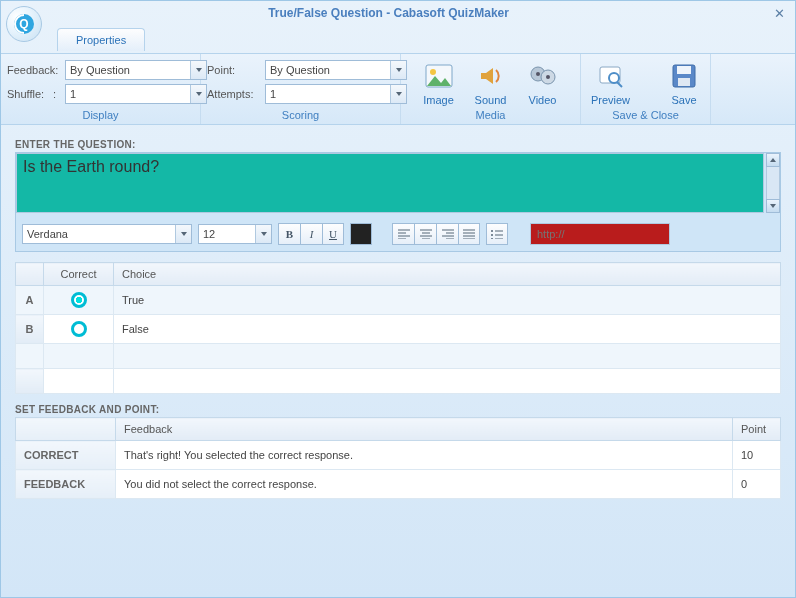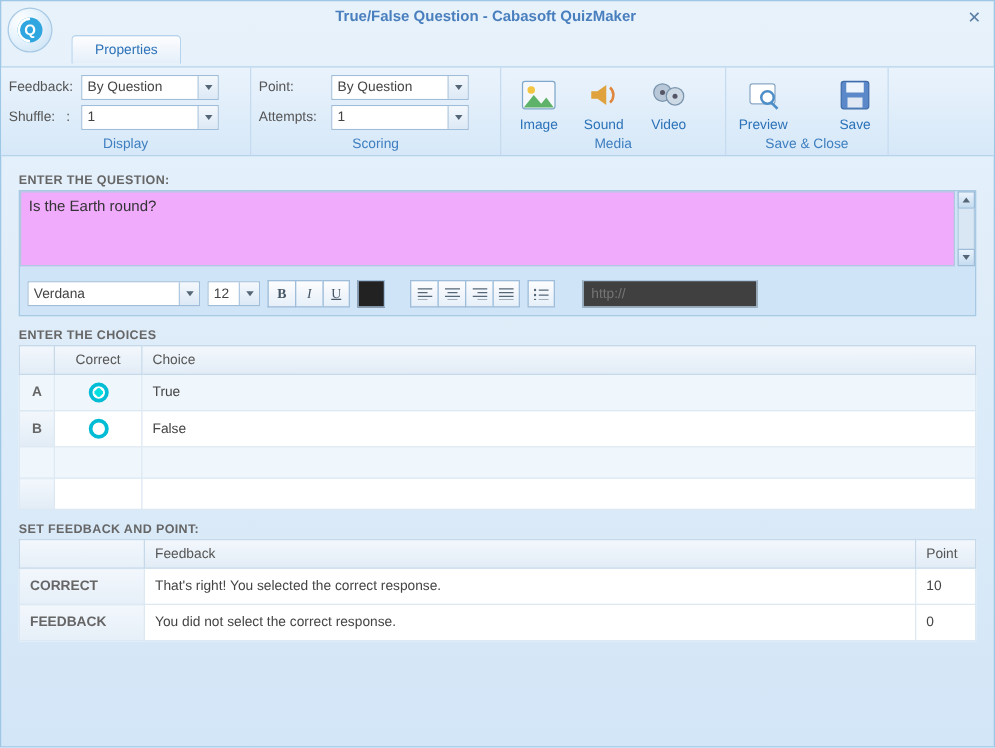--- a/index.html
+++ b/index.html
@@ -12,41 +12,41 @@
 .logo svg { width: 24px; height: 24px; }
 .tabbar { height: 28px; display: flex; padding-left: 56px; align-items: center; }
 .tab { background: linear-gradient(#fdfdfe, #e4effa); border: 1px solid #b5d3ec; border-bottom: none; border-radius: 4px 4px 0 0; padding: 5px 18px; color: #2b72b8; font-size: 11px; margin-right: 2px; }
 .ribbon { display: flex; background: linear-gradient(#eaf3fc, #d6e8f8); border-top: 1px solid #b5d3ec; border-bottom: 1px solid #b5d3ec; height: 72px; }
 .rgroup { border-right: 1px solid #c5dcf0; display: flex; flex-direction: column; padding: 2px 6px 0 6px; }
 .rgroup-body { flex: 1; display: flex; align-items: center; gap: 6px; }
 .rgroup-label { text-align: center; color: #3f7fc0; font-size: 11px; padding: 2px 0 3px; }
 .col { display: flex; flex-direction: column; gap: 4px; }
 .row { display: flex; align-items: center; gap: 4px; }
 .lbl { color: #555; font-size: 11px; min-width: 54px; }
-.combo { display: flex; height: 20px; background: #fff; border: 1px solid #9fbcd8; }
+.combo { display: flex; height: 20px; background: #fff; border: 1px solid #9fbcd8; gap: 32px; }
 .combo input { border: none; outline: none; font-size: 11px; padding: 0 4px; color: #444; }
 .combo .arrow, .arrowbtn { width: 16px; background: linear-gradient(#f4f8fc,#dce9f6); border-left: 1px solid #b0c9e0; display:flex; align-items:center; justify-content:center; }
 .tri { width:0; height:0; border-left:3px solid transparent; border-right:3px solid transparent; border-top:4px solid #567; }
 .bigbtn { display:flex; flex-direction:column; align-items:center; justify-content:center; padding: 3px 8px 0; gap:2px; border-radius:2px; }
 .bigbtn .iw { width:32px; height:32px; display:flex; align-items:center; justify-content:center; }
 .bigbtn span { color:#2b72b8; font-size:11px; }
 .content { padding: 14px 14px 10px 14px; }
 .secthdr { font-weight: bold; font-size: 10px; color: #666; letter-spacing: 0.3px; margin-bottom: 2px; }
 .qbox { position: relative; background:#cfe5f7; border:1px solid #a8c9e4; padding:0; }
-.qtext { background:#f0abfc; border:1px solid #b0c9e0; padding:4px 6px; height:60px; width: calc(100% - 16px); font-size:12px; color:#333; resize:none; outline:none; font-family: inherit; }
+.qtext { background:#14b8a6; border:1px solid #b0c9e0; padding:4px 6px; height:60px; width: calc(100% - 16px); font-size:16px; color:#333; resize:none; outline:none; font-family: inherit; }
 .scrollcol { position:absolute; right:0; top:0; width:14px; height:60px; display:flex; flex-direction:column; }
 .scrollcol .sbtn { height:14px; background:linear-gradient(#eaf3fc,#c5dcf0); border:1px solid #9fbcd8; display:flex; align-items:center; justify-content:center; }
 .scrollcol .strack { flex:1; background:#d9e7f5; border-left:1px solid #b0c9e0; border-right:1px solid #b0c9e0; }
 .toolbar { display:flex; align-items:center; gap:6px; padding:8px 6px 6px 6px; }
 .btn { width:22px; height:22px; border:1px solid #9fbcd8; background:linear-gradient(#fdfdfe,#e6eff9); display:flex; align-items:center; justify-content:center; font-size:11px; color:#456; font-family: 'Times New Roman', serif; }
 .colorbtn { width:22px; height:22px; border:1px solid #9fbcd8; background:#222; }
 .group { display:flex; gap:0; }
 .group .btn { border-right:none; }
 .group .btn:last-child { border-right:1px solid #9fbcd8; }
-.urlbox { width:140px; height:22px; border:1px solid #b0c9e0; background:#404040; padding:0 6px; font-size:11px; color:#9fb4c8; outline:none; }
+.urlbox { width:140px; height:22px; border:1px solid #b0c9e0; background:#b91c1c; padding:0 6px; font-size:11px; color:#9fb4c8; outline:none; }
 .choicetbl { width:100%; border-collapse:collapse; border:1px solid #b0c9e0; background:#fff; }
 .choicetbl th { background:linear-gradient(#f2f7fc,#e2ecf6); border:1px solid #c5d9ea; padding:5px 8px; font-weight:normal; color:#555; text-align:left; font-size:11px; }
 .choicetbl td { border:1px solid #dce8f2; padding:6px 8px; font-size:11px; color:#444; }
 .choicetbl tr.alt td { background:#eff6fc; }
 .choicetbl .lh { width:28px; text-align:center; background:linear-gradient(#f2f7fc,#e2ecf6); font-weight:bold; color:#666; }
 .choicetbl .cc { width:70px; text-align:center; }
 .radio { width:16px; height:16px; border:3px solid #00bcd4; border-radius:50%; margin:0 auto; display:block; }
 .radio.on { background: radial-gradient(circle, #00e0e0 0 45%, #fff 46% 100%); }
 .fbtbl { width:100%; border-collapse:collapse; border:1px solid #b0c9e0; background:#fff; }
 .fbtbl th { background:linear-gradient(#f2f7fc,#e2ecf6); border:1px solid #c5d9ea; padding:5px 8px; font-weight:normal; color:#555; text-align:left; font-size:11px; }
@@ -123,21 +123,21 @@
                   <div class="tri"></div>
                 </div>
             </div>
           </div>
         </div>
       </div>
       <div class="rgroup-label">Scoring</div>
     </div>
 
     <div class="rgroup" style="width:180px">
-      <div class="rgroup-body" style="justify-content:flex-start; gap:4px">
+      <div class="rgroup-body" style="justify-content:center; gap:4px">
         <div class="bigbtn">
           <div class="iw">
               <svg width="28" height="24" viewBox="0 0 28 24">
                 <rect x="1" y="1" width="26" height="22" rx="2" fill="#f4f8fc" stroke="#7fa7c9"></rect>
                 <circle cx="8" cy="8" r="3" fill="#f4c542"></circle>
                 <path d="M2 22l8-10 6 7 4-5 6 8z" fill="#5fb26a"></path>
               </svg>
             </div>
           <span>Image</span>
         </div>
@@ -275,21 +275,20 @@
               <circle cx="1" cy="10" r="1" fill="#567"></circle>
               <line x1="4" y1="10" x2="12" y2="10" stroke="#567"></line>
             </svg>
           </div>
         <div style="width:10px"></div>
         <input class="urlbox" placeholder="http://" style="">
       </div>
     </div>
 
     <div class="sp10"></div>
-    <div class="secthdr">ENTER THE CHOICES</div>
     <table class="choicetbl">
       <tbody>
           <tr>
         <th class="lh"></th>
         <th class="cc">Correct</th>
         <th>Choice</th>
       </tr>
       <tr class="alt">
         <td class="lh">A</td>
         <td class="cc">

